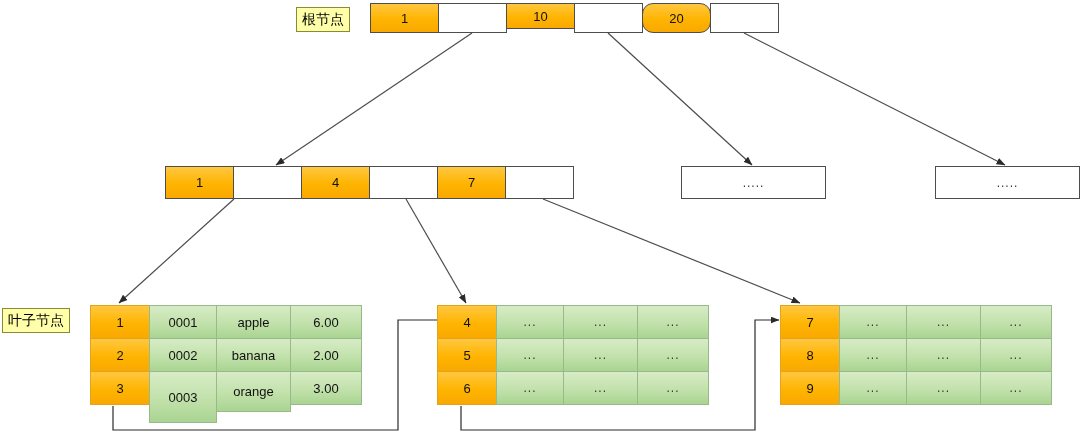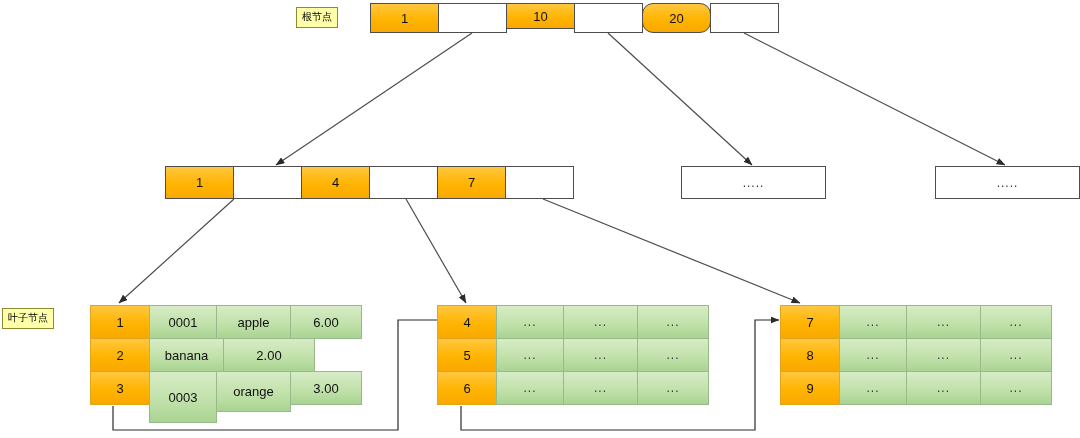--- a/index.html
+++ b/index.html
@@ -98,21 +98,21 @@
     color: #333333;
   }
   
   .tag {
     position: absolute;
     z-index: 3;
     box-sizing: border-box;
     background: #ffffaa;
     border: 1px solid #8a8a33;
     color: #000000;
-    font-size: 10px;
+    font-size: 14px;
     line-height: 1;
     padding: 4px 5px 5px 5px;
     white-space: nowrap;
     font-family: "DejaVu Sans", "Liberation Sans", sans-serif;
   }
 </style>
 </head>
 <body>
 
 <div id="canvas">
@@ -171,22 +171,23 @@
 
   <div class="leaf" style="left:90px; top:305px;">
     <div class="leaf-row">
       <div class="lcell key" style="width:60px; height:34px;">1</div>
       <div class="lcell" style="width:68px; height:34px;">0001</div>
       <div class="lcell" style="width:75px; height:34px;">apple</div>
       <div class="lcell" style="width:72px; height:34px;text-align:right;">6.00</div>
     </div>
     <div class="leaf-row">
       <div class="lcell key" style="width:60px; height:34px;">2</div>
+      <div class="lcell" style="width:68px; height:34px;">0002</div>
       <div class="lcell" style="width:75px; height:34px;">banana</div>
-      <div class="lcell" style="width:92px; height:34px;">2.00</div>
+      <div class="lcell" style="width:72px; height:34px;">2.00</div>
     </div>
     <div class="leaf-row">
       <div class="lcell key" style="width:60px; height:34px;">3</div>
       <div class="lcell" style="width:68px; height:52px;">0003</div>
       <div class="lcell" style="width:75px; height:41px;">orange</div>
       <div class="lcell" style="width:72px; height:34px;">3.00</div>
     </div>
   </div>
 
   <div class="leaf" style="left:437px; top:305px;">

